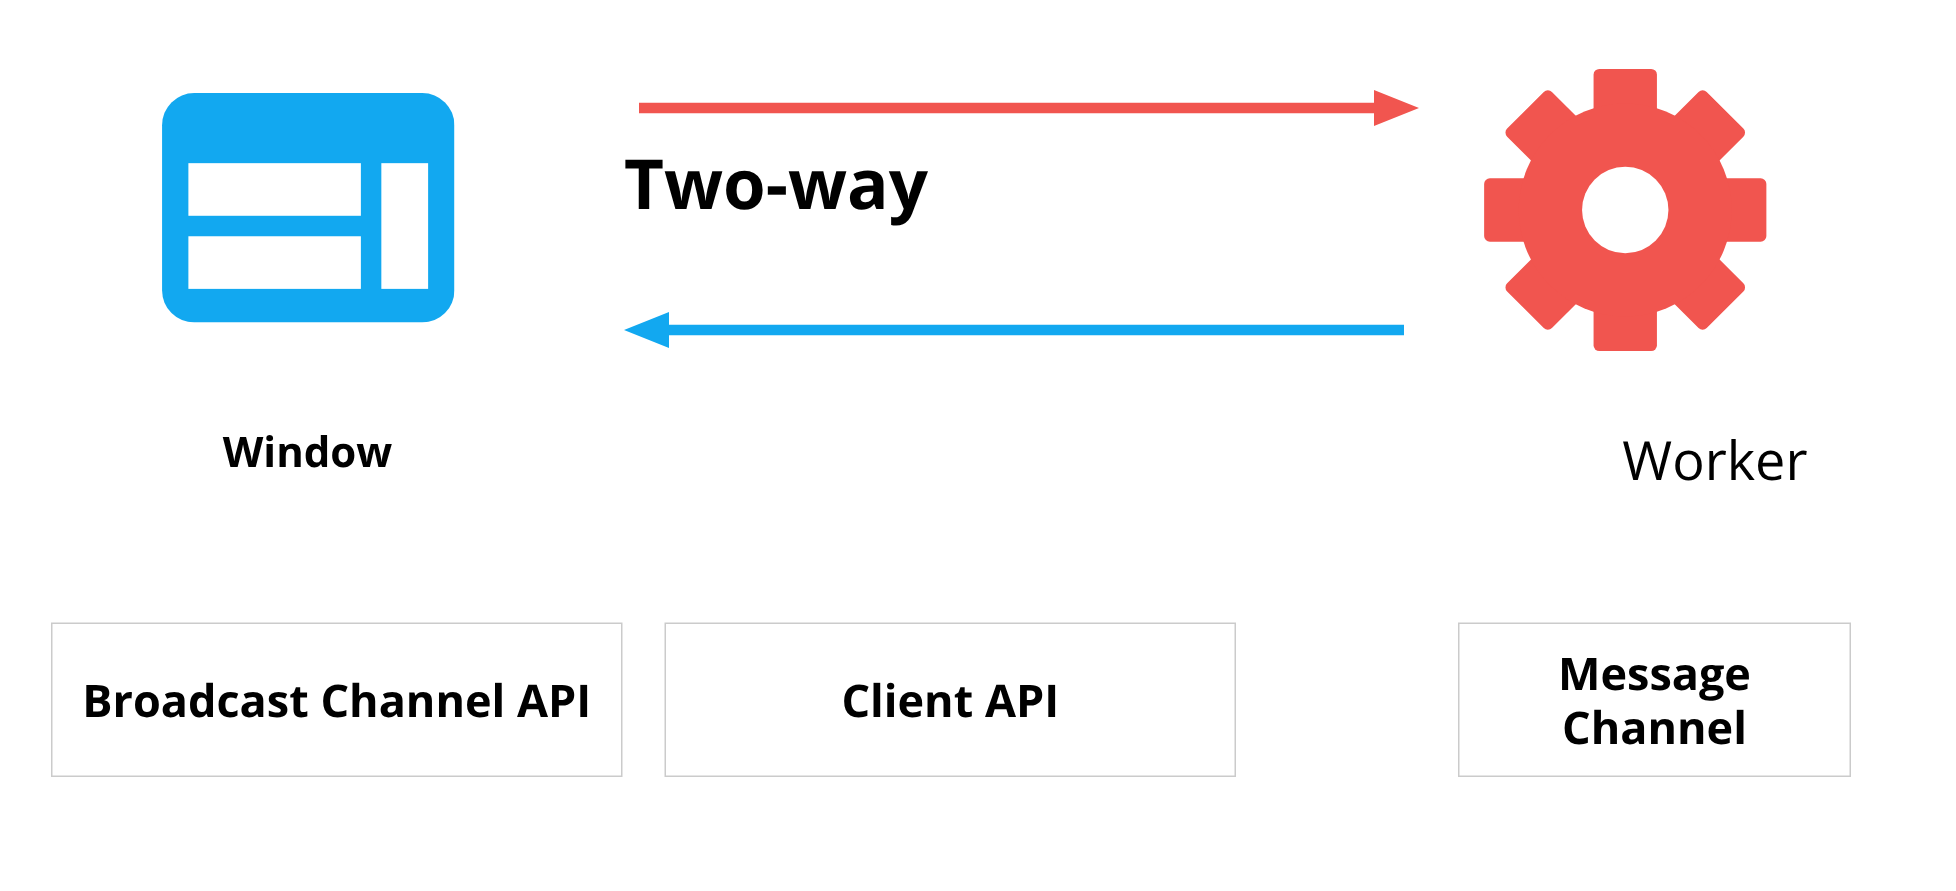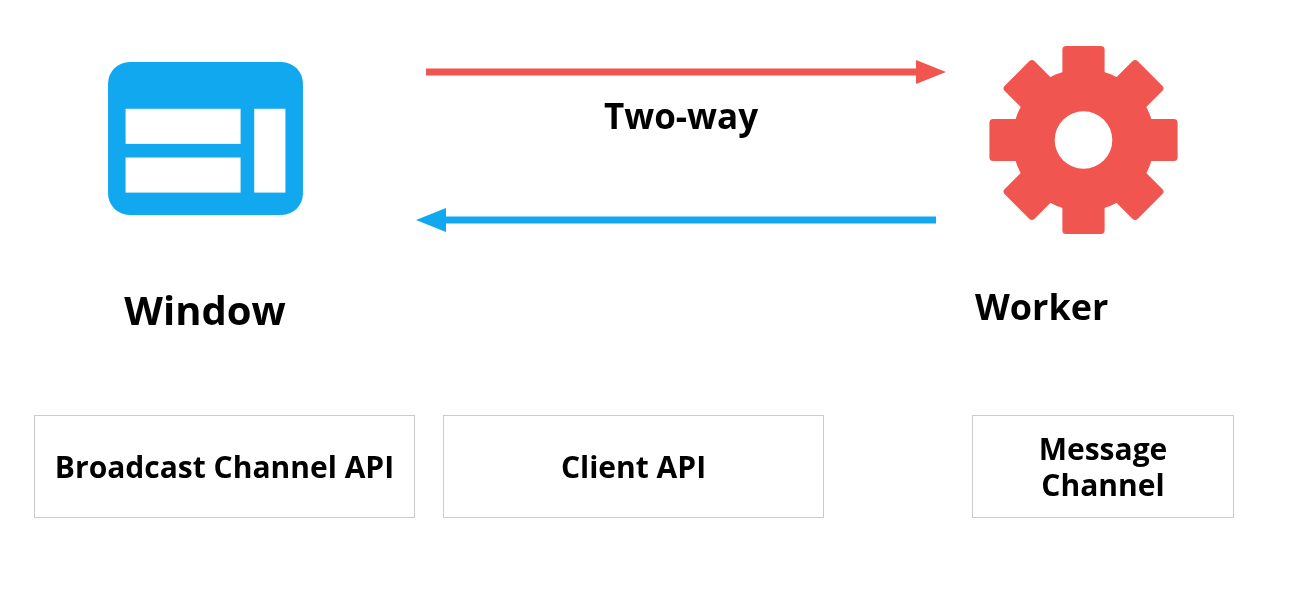--- a/index.html
+++ b/index.html
@@ -37,48 +37,47 @@
   }
 
   
   .window-label {
     position: absolute;
     left: 60px;
     top: 282px;
     width: 290px;
     text-align: center;
     font-weight: 700;
-    font-size: 40px;
+    font-size: 28px;
   }
   .worker-label {
     position: absolute;
     left: 975px;
     top: 282px;
     width: 230px;
-    text-align: left;
-    font-weight: 700;
+    text-align: right;
+    font-weight: 400;
     font-size: 36px;
   }
 
   
   .arrows {
     position: absolute;
     left: 416px;
     top: 60px;
     width: 530px;
     height: 175px;
   }
   .arrow-label {
     position: absolute;
     left: 416px;
     top: 95px;
     width: 530px;
-    text-align: center;
     font-weight: 700;
-    font-size: 35px;
+    font-size: 46px;
     line-height: 1.2;
   }
 
   
   .api-box {
     position: absolute;
     border: 1px solid #cbcbcb;
     background: #ffffff;
     display: flex;
     align-items: center;

